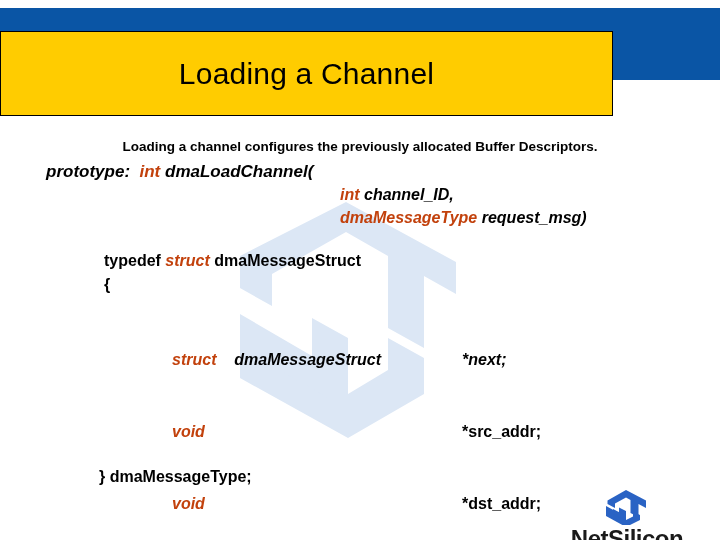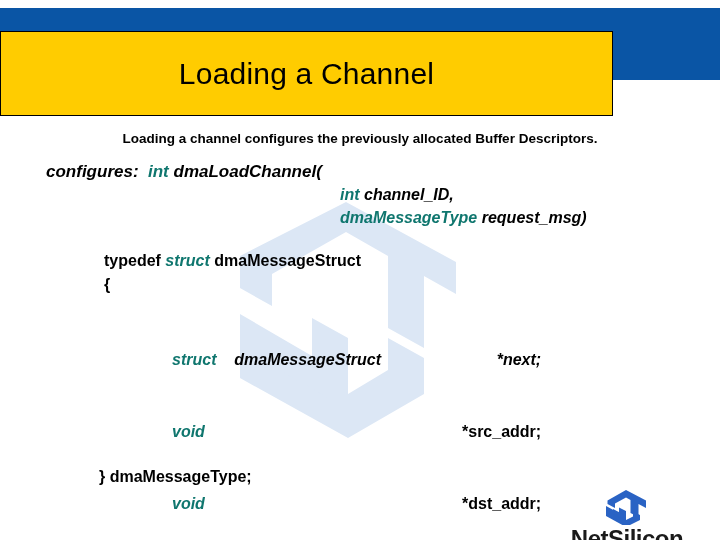--- a/index.html
+++ b/index.html
@@ -53,37 +53,37 @@
     position: absolute;
     left: 228px; top: 198px;
     width: 240px; height: 280px;
     opacity: 1;
     pointer-events: none;
   }
 
   
   #subtitle {
     position: absolute;
-    left: 0; top: 131px;
+    left: 0; top: 139px;
     width: 720px;
     text-align: center;
     font-size: 13.5px;
     font-weight: 700;
     color: #000000;
   }
 
   .code-block {
     position: absolute;
     color: #000000;
     font-family: "Liberation Sans", sans-serif;
     font-weight: 700;
     white-space: pre;
   }
 
-  .kw { color: #0f766e; font-style: italic; font-weight: 700; }
+  .kw { color: #c2410c; font-style: italic; font-weight: 700; }
 
   
   #proto-group { left: 46px; top: 160px; font-size: 17px; line-height: 24px; }
   #proto-lead { font-style: italic; }
   .it { font-style: italic; }
 
   #proto-line2 { position: absolute; left: 340px; top: 186px; font-size: 16px; font-weight: 700; font-style: italic; white-space: pre; }
   #proto-line3 { position: absolute; left: 340px; top: 209px; font-size: 16px; font-weight: 700; font-style: italic; white-space: pre; }
 
   
@@ -99,21 +99,21 @@
   }
   #members-names {
     position: absolute;
     left: 462px; top: 300px;
     font-size: 16px; font-weight: 700;
     line-height: 24px;
     color: #000000;
   }
   .mtype { display: block; height: 24px; }
   .mname { display: block; height: 24px; white-space: pre; }
-  .mname-0 { font-style: italic; text-align: right; }
+  .mname-0 { font-style: italic; }
   .mtype-struct-name { color: #000000; font-style: italic; }
 
   
   #logo {
     position: absolute;
     left: 541px; top: 489px;
     width: 170px; height: 42px;
     display: flex;
     align-items: center;
     flex-direction: column;
@@ -142,21 +142,21 @@
       <path d="M44 136 L44 168 L104 202 L104 170 Z"></path>
     </g>
   </svg>
 
   <div id="title-box">
     <span id="title-text">Loading a Channel</span>
   </div>
 
   <div id="subtitle">Loading a channel configures the previously allocated Buffer Descriptors.</div>
 
-  <div id="proto-group" class="code-block"><span id="proto-lead">configures:</span><span>&nbsp; </span><span class="kw">int</span><span> </span><span class="it">dmaLoadChannel(</span></div>
+  <div id="proto-group" class="code-block"><span id="proto-lead">prototype:</span><span>&nbsp; </span><span class="kw">int</span><span> </span><span class="it">dmaLoadChannel(</span></div>
 
   <div id="proto-line2" class="code-block"><span class="kw">int</span><span> </span><span>channel_ID,</span></div>
 
   <div id="proto-line3" class="code-block"><span class="kw">dmaMessageType</span><span> </span><span>request_msg)</span></div>
 
   <div id="typedef-head" class="code-block"><span>typedef</span><span> </span><span class="kw">struct</span><span> </span><span>dmaMessageStruct</span></div>
 
   <div id="brace-open" class="code-block">{</div>
 
   <div id="members-types" class="code-block">

